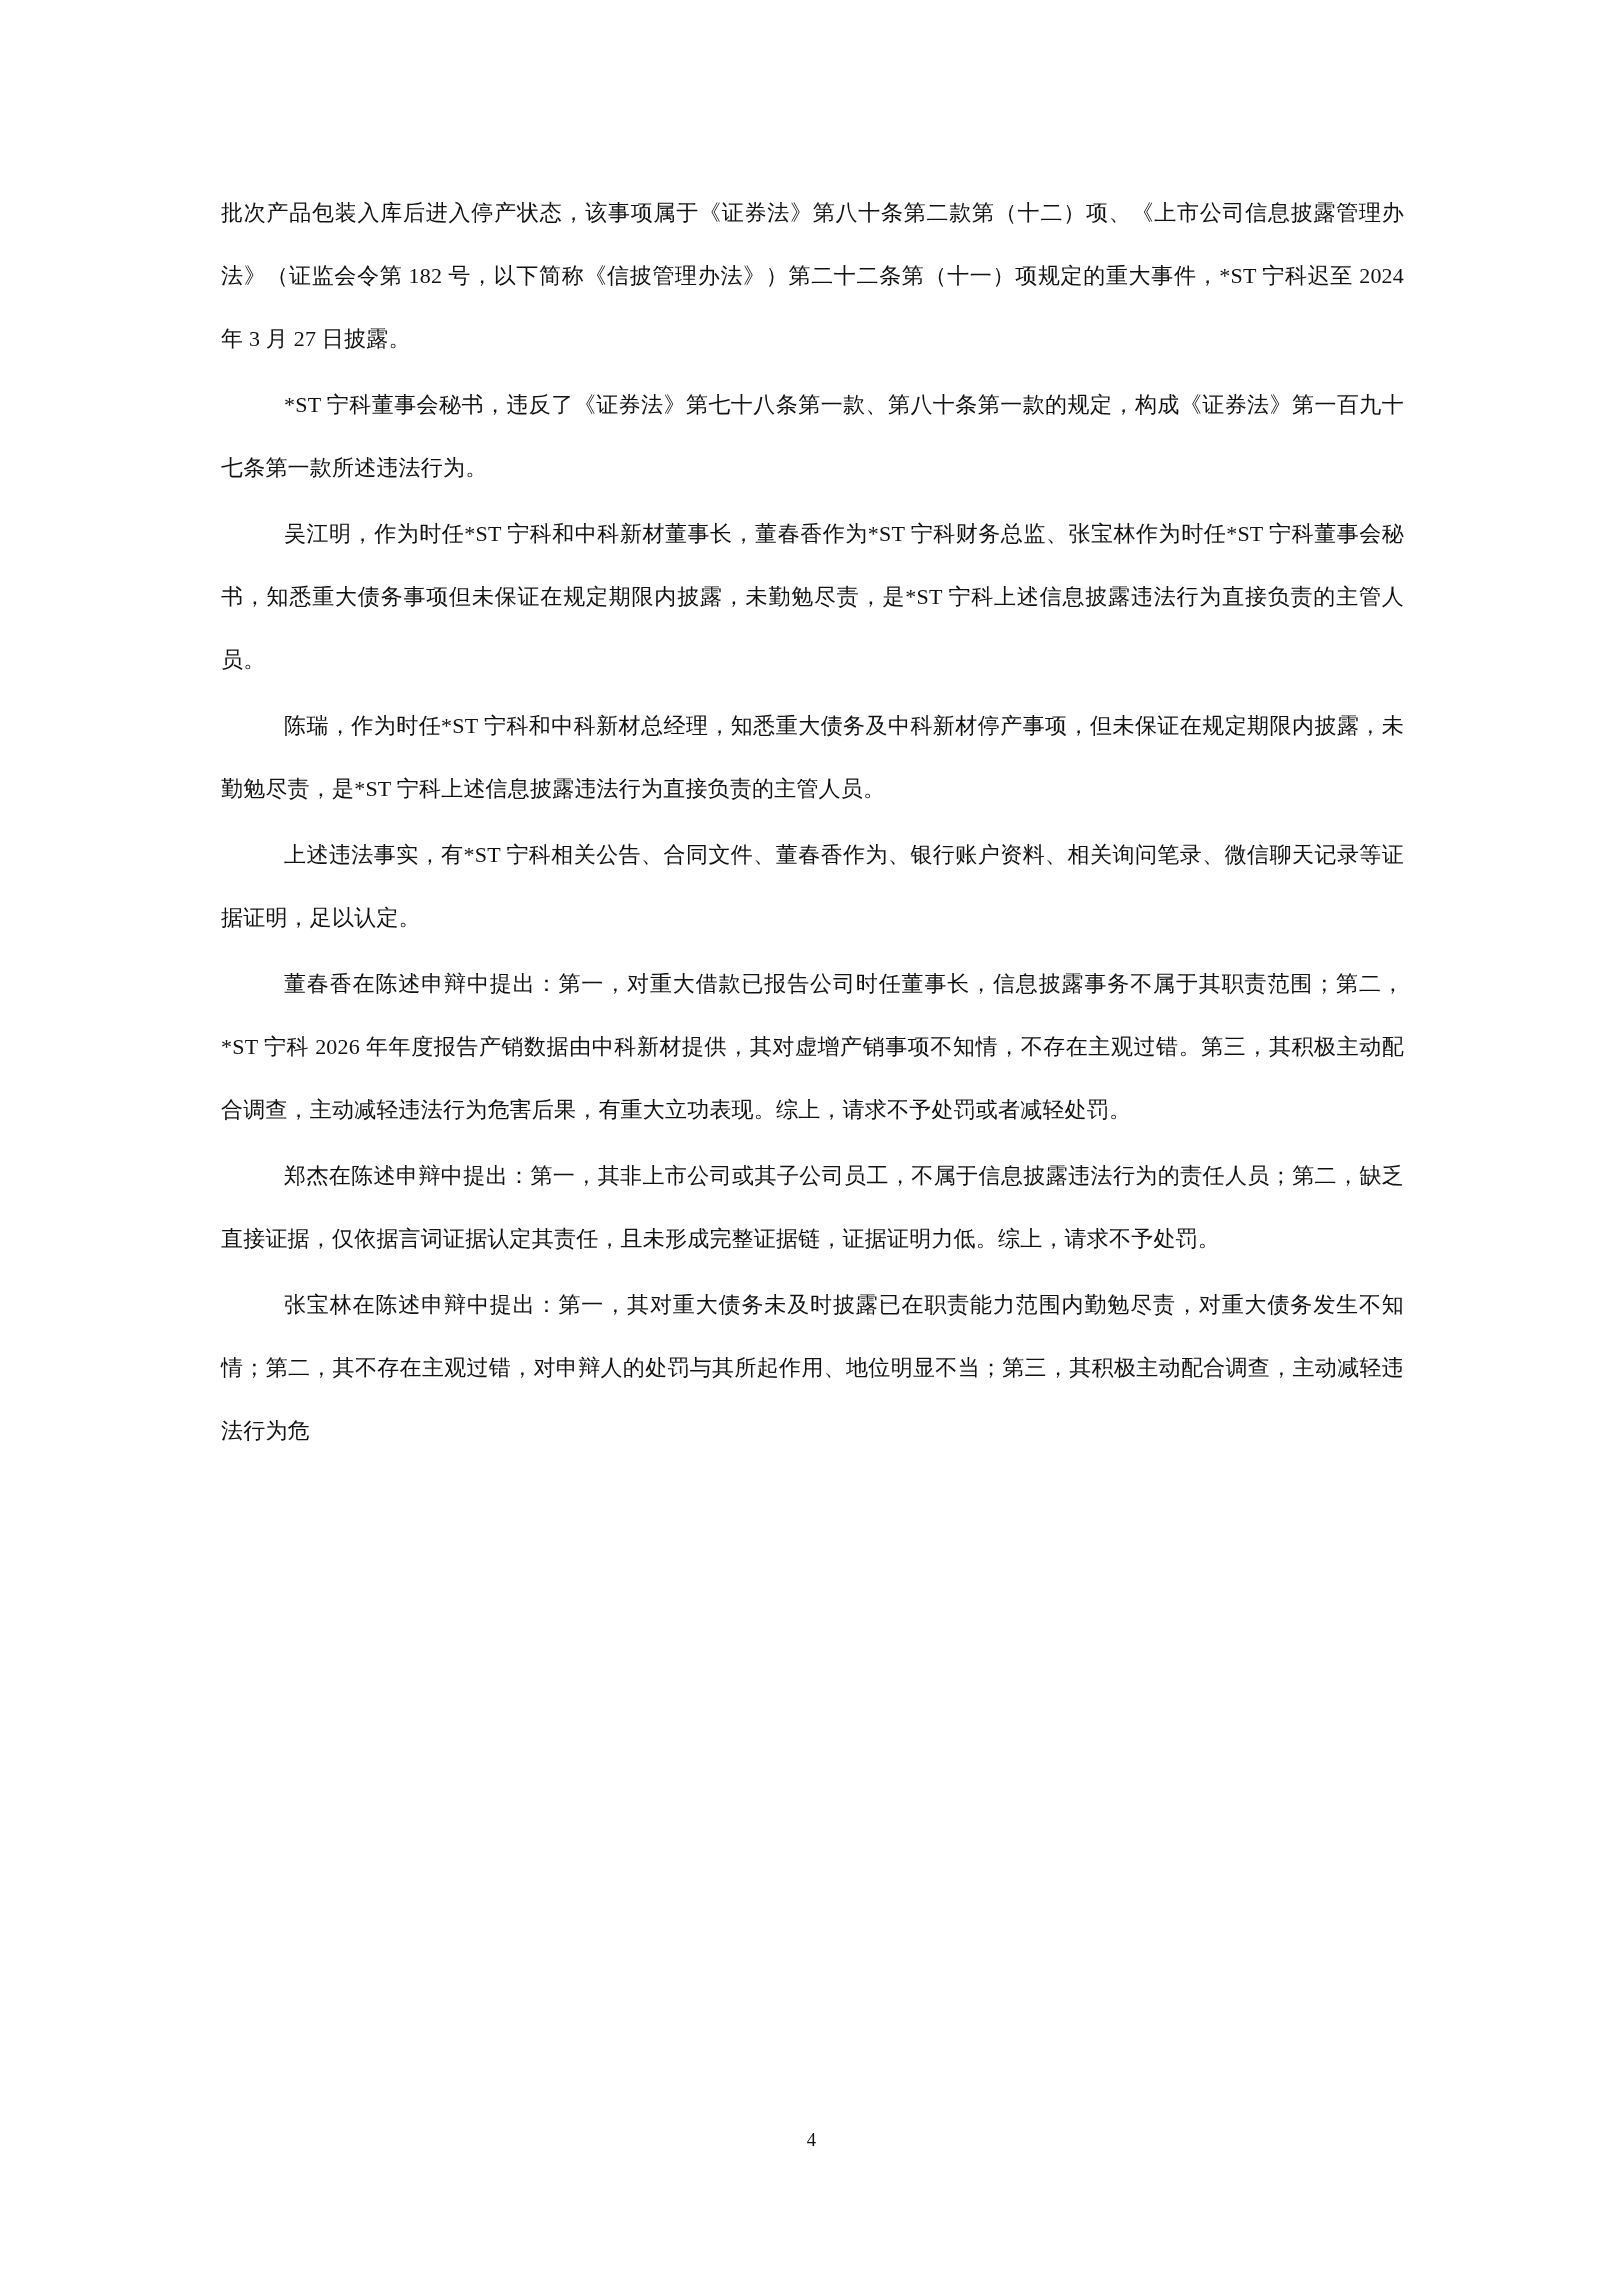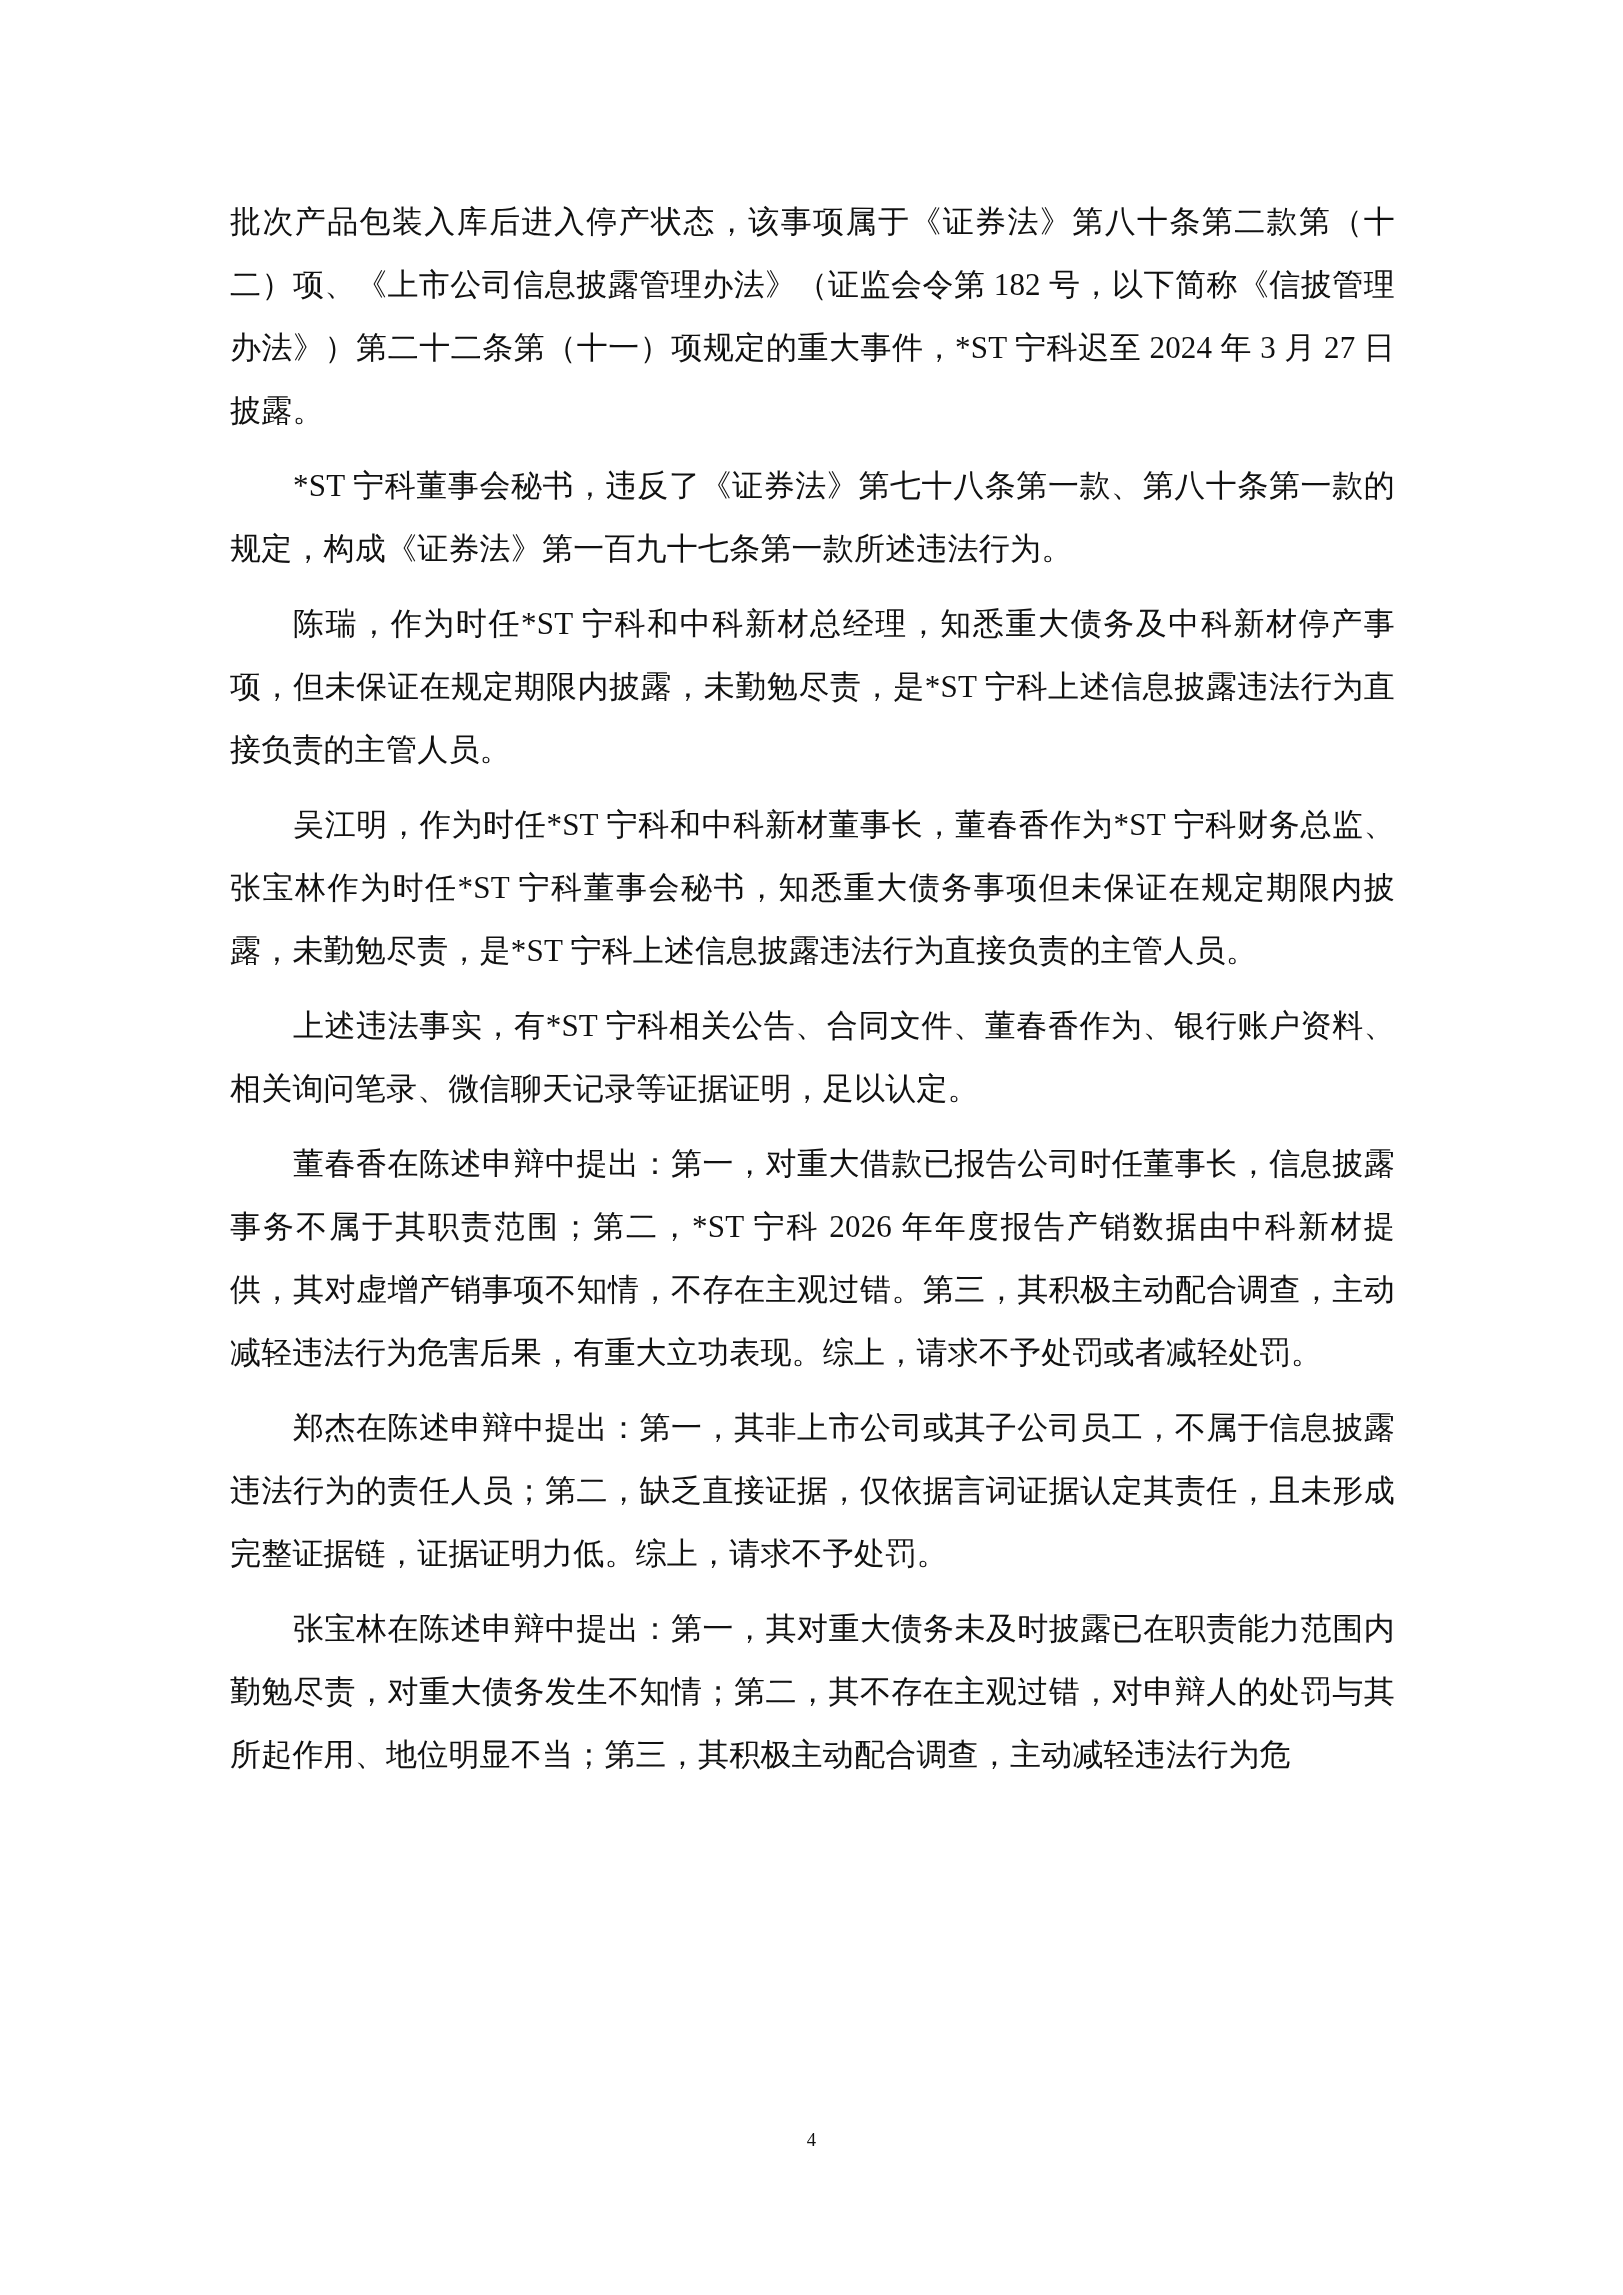--- a/index.html
+++ b/index.html
@@ -1,32 +1,32 @@
 <!DOCTYPE html>
 <html style="font-size:13.5px"><head>
 <meta charset="utf-8">
 <style>
   html, body { margin:0; padding:0; background:#ffffff; }
   body { width:1623px; height:2295px; position:relative; overflow:hidden;
          font-family:"Liberation Serif","DejaVu Serif",serif; color:#111; }
   .page { position:absolute; left:218px; top:178px; width:1189px; }
-  .para { margin:12px; font-size:31px; line-height:63px; text-align:justify;
+  .para { margin:3px; font-size:22px; line-height:63px; text-align:justify;
           text-align-last:left; letter-spacing:0.2px; }
   .para.indent { text-indent:63px; }
   .pnum { position:absolute; left:0; width:1623px; top:2129px; text-align:center;
           font-size:18.6px; font-family:"Liberation Serif",serif; }
 </style>
 </head>
 <body>
 
 <div class="page">
   <p class="para">批次产品包装入库后进入停产状态，该事项属于《证券法》第八十条第二款第（十二）项、《上市公司信息披露管理办法》（证监会令第 182 号，以下简称《信披管理办法》）第二十二条第（十一）项规定的重大事件，*ST 宁科迟至 2024 年 3 月 27 日披露。</p>
   <p class="para indent">*ST 宁科董事会秘书，违反了《证券法》第七十八条第一款、第八十条第一款的规定，构成《证券法》第一百九十七条第一款所述违法行为。</p>
+  <p class="para indent">吴江明，作为时任*ST 宁科和中科新材董事长，董春香作为*ST 宁科财务总监、张宝林作为时任*ST 宁科董事会秘书，知悉重大债务事项但未保证在规定期限内披露，未勤勉尽责，是*ST 宁科上述信息披露违法行为直接负责的主管人员。</p>
   <p class="para indent">陈瑞，作为时任*ST 宁科和中科新材总经理，知悉重大债务及中科新材停产事项，但未保证在规定期限内披露，未勤勉尽责，是*ST 宁科上述信息披露违法行为直接负责的主管人员。</p>
-  <p class="para indent">吴江明，作为时任*ST 宁科和中科新材董事长，董春香作为*ST 宁科财务总监、张宝林作为时任*ST 宁科董事会秘书，知悉重大债务事项但未保证在规定期限内披露，未勤勉尽责，是*ST 宁科上述信息披露违法行为直接负责的主管人员。</p>
   <p class="para indent">上述违法事实，有*ST 宁科相关公告、合同文件、董春香作为、银行账户资料、相关询问笔录、微信聊天记录等证据证明，足以认定。</p>
   <p class="para indent">董春香在陈述申辩中提出：第一，对重大借款已报告公司时任董事长，信息披露事务不属于其职责范围；第二，*ST 宁科 2026 年年度报告产销数据由中科新材提供，其对虚增产销事项不知情，不存在主观过错。第三，其积极主动配合调查，主动减轻违法行为危害后果，有重大立功表现。综上，请求不予处罚或者减轻处罚。</p>
   <p class="para indent">郑杰在陈述申辩中提出：第一，其非上市公司或其子公司员工，不属于信息披露违法行为的责任人员；第二，缺乏直接证据，仅依据言词证据认定其责任，且未形成完整证据链，证据证明力低。综上，请求不予处罚。</p>
   <p class="para indent">张宝林在陈述申辩中提出：第一，其对重大债务未及时披露已在职责能力范围内勤勉尽责，对重大债务发生不知情；第二，其不存在主观过错，对申辩人的处罚与其所起作用、地位明显不当；第三，其积极主动配合调查，主动减轻违法行为危</p>
 </div>
 
 <div class="pnum">4</div>
 
 
 </body></html>

